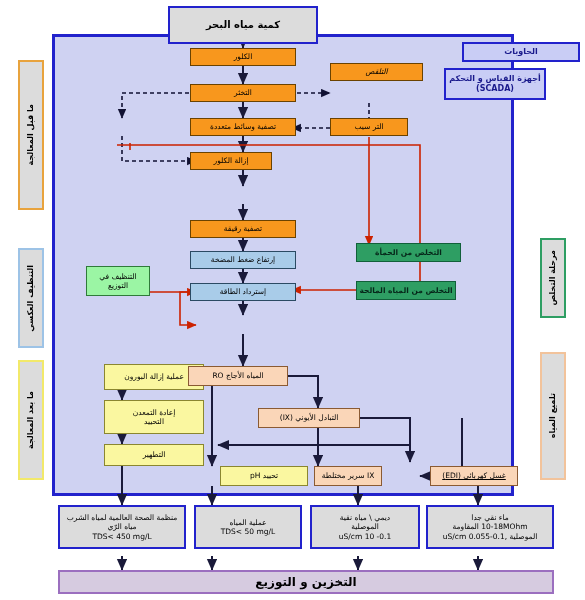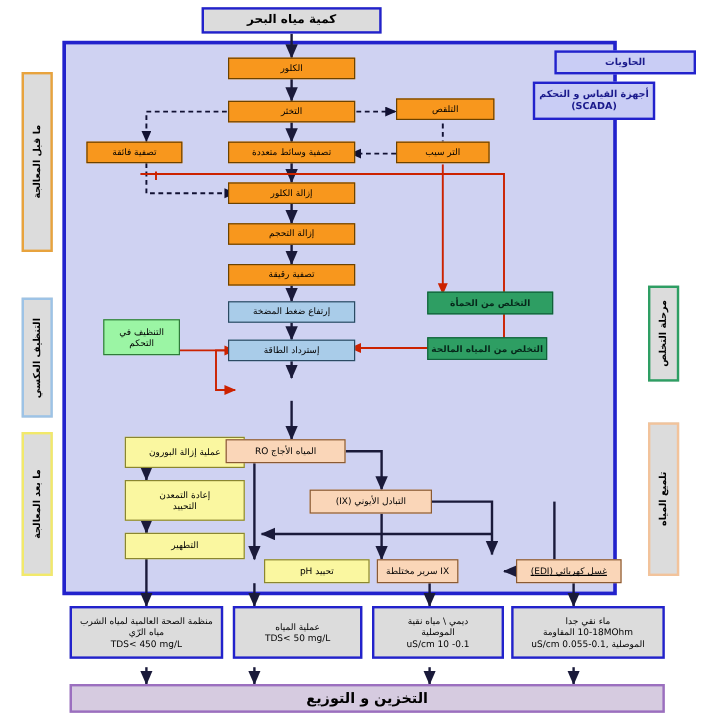--- a/index.html
+++ b/index.html
@@ -147,21 +147,21 @@
       <path d="M193,292 L180,292 L180,325 L196,325" marker-end="url(#arR)"></path>
       <path d="M196,292 L193,292"></path>
       <path d="M130,150 L130,143"></path>
     </g>
 
     <g stroke="#CC2200" stroke-width="1.6" fill="none">
       <path d="M150,292 L196,292" marker-end="url(#arR)"></path>
     </g>
   </svg>
 
-  <div class="node titlebox" style="left:168px; top:6px; width:150px; height:22px;">كمية مياه البحر</div>
+  <div class="node titlebox" style="left:168px; top:6px; width:150px; height:38px;">كمية مياه البحر</div>
 
   <div class="node scadabox" style="left:462px; top:42px; width:118px; height:20px;">الحاويات</div>
   <div class="node scadabox" style="left:444px; top:68px; width:102px; height:32px;">أجهزة القياس و التحكم
 (SCADA)</div>
 
   <div class="vlabel vl-orange" style="left:18px; top:60px; width:26px; height:150px;">
     <span>ما قبل المعالجة</span>
   </div>
   <div class="vlabel vl-ltblue" style="left:18px; top:248px; width:26px; height:100px;">
     <span>التنظيف العكسي</span>
@@ -172,32 +172,30 @@
 
   <div class="vlabel vl-green" style="left:540px; top:238px; width:26px; height:80px;">
     <span>مرحلة التخلص</span>
   </div>
   <div class="vlabel vl-peach" style="left:540px; top:352px; width:26px; height:128px;">
     <span>تلميع المياه</span>
   </div>
 
   <div class="node orange" style="left:190px; top:48px; width:106px; height:18px;">الكلور</div>
   <div class="node orange" style="left:190px; top:84px; width:106px; height:18px;">التخثر</div>
-  <div class="node orange" style="left:330px; top:82px; width:82px; height:18px;">التلقص</div>
-  <div class="node orange" style="left:72px; top:118px; width:80px; height:18px;">تصفية فائقة</div>
+  <div class="node orange" style="left:330px; top:63px; width:93px; height:18px;font-style:italic;">التلقص</div>
   <div class="node orange" style="left:190px; top:118px; width:106px; height:18px;">تصفية وسائط متعددة</div>
   <div class="node orange" style="left:330px; top:118px; width:78px; height:18px;">التر سيب</div>
-  <div class="node orange" style="left:190px; top:152px; width:106px; height:18px;text-align:right;">إزالة الكلور</div>
-  <div class="node orange" style="left:190px; top:186px; width:106px; height:18px;">إزالة التحجم</div>
+  <div class="node orange" style="left:190px; top:152px; width:82px; height:18px;text-align:right;">إزالة الكلور</div>
   <div class="node orange" style="left:190px; top:220px; width:106px; height:18px;">تصفية رقيقة</div>
 
   <div class="node blue" style="left:190px; top:251px; width:106px; height:18px;">إرتفاع ضغط المضخة</div>
   <div class="node blue" style="left:190px; top:283px; width:106px; height:18px;">إسترداد الطاقة</div>
   <div class="node ltgreen" style="left:86px; top:266px; width:64px; height:30px;">التنظيف في
-التحكم</div>
+التوزيع</div>
 
   <div class="node green" style="left:356px; top:243px; width:105px; height:19px;text-align:right;">التخلص من الحمأة</div>
   <div class="node green" style="left:356px; top:281px; width:100px; height:19px;">التخلص من المياه المالحة</div>
 
   <div class="node yellow" style="left:72px; top:364px; width:100px; height:26px;">عملية إزالة البورون</div>
   <div class="node yellow" style="left:72px; top:400px; width:100px; height:34px;">إعادة التمعدن
 التحييد</div>
   <div class="node yellow" style="left:72px; top:444px; width:100px; height:22px;">التطهير</div>
 
   <div class="node peach" style="left:188px; top:366px; width:100px; height:20px;">المياه الأجاج RO</div>

